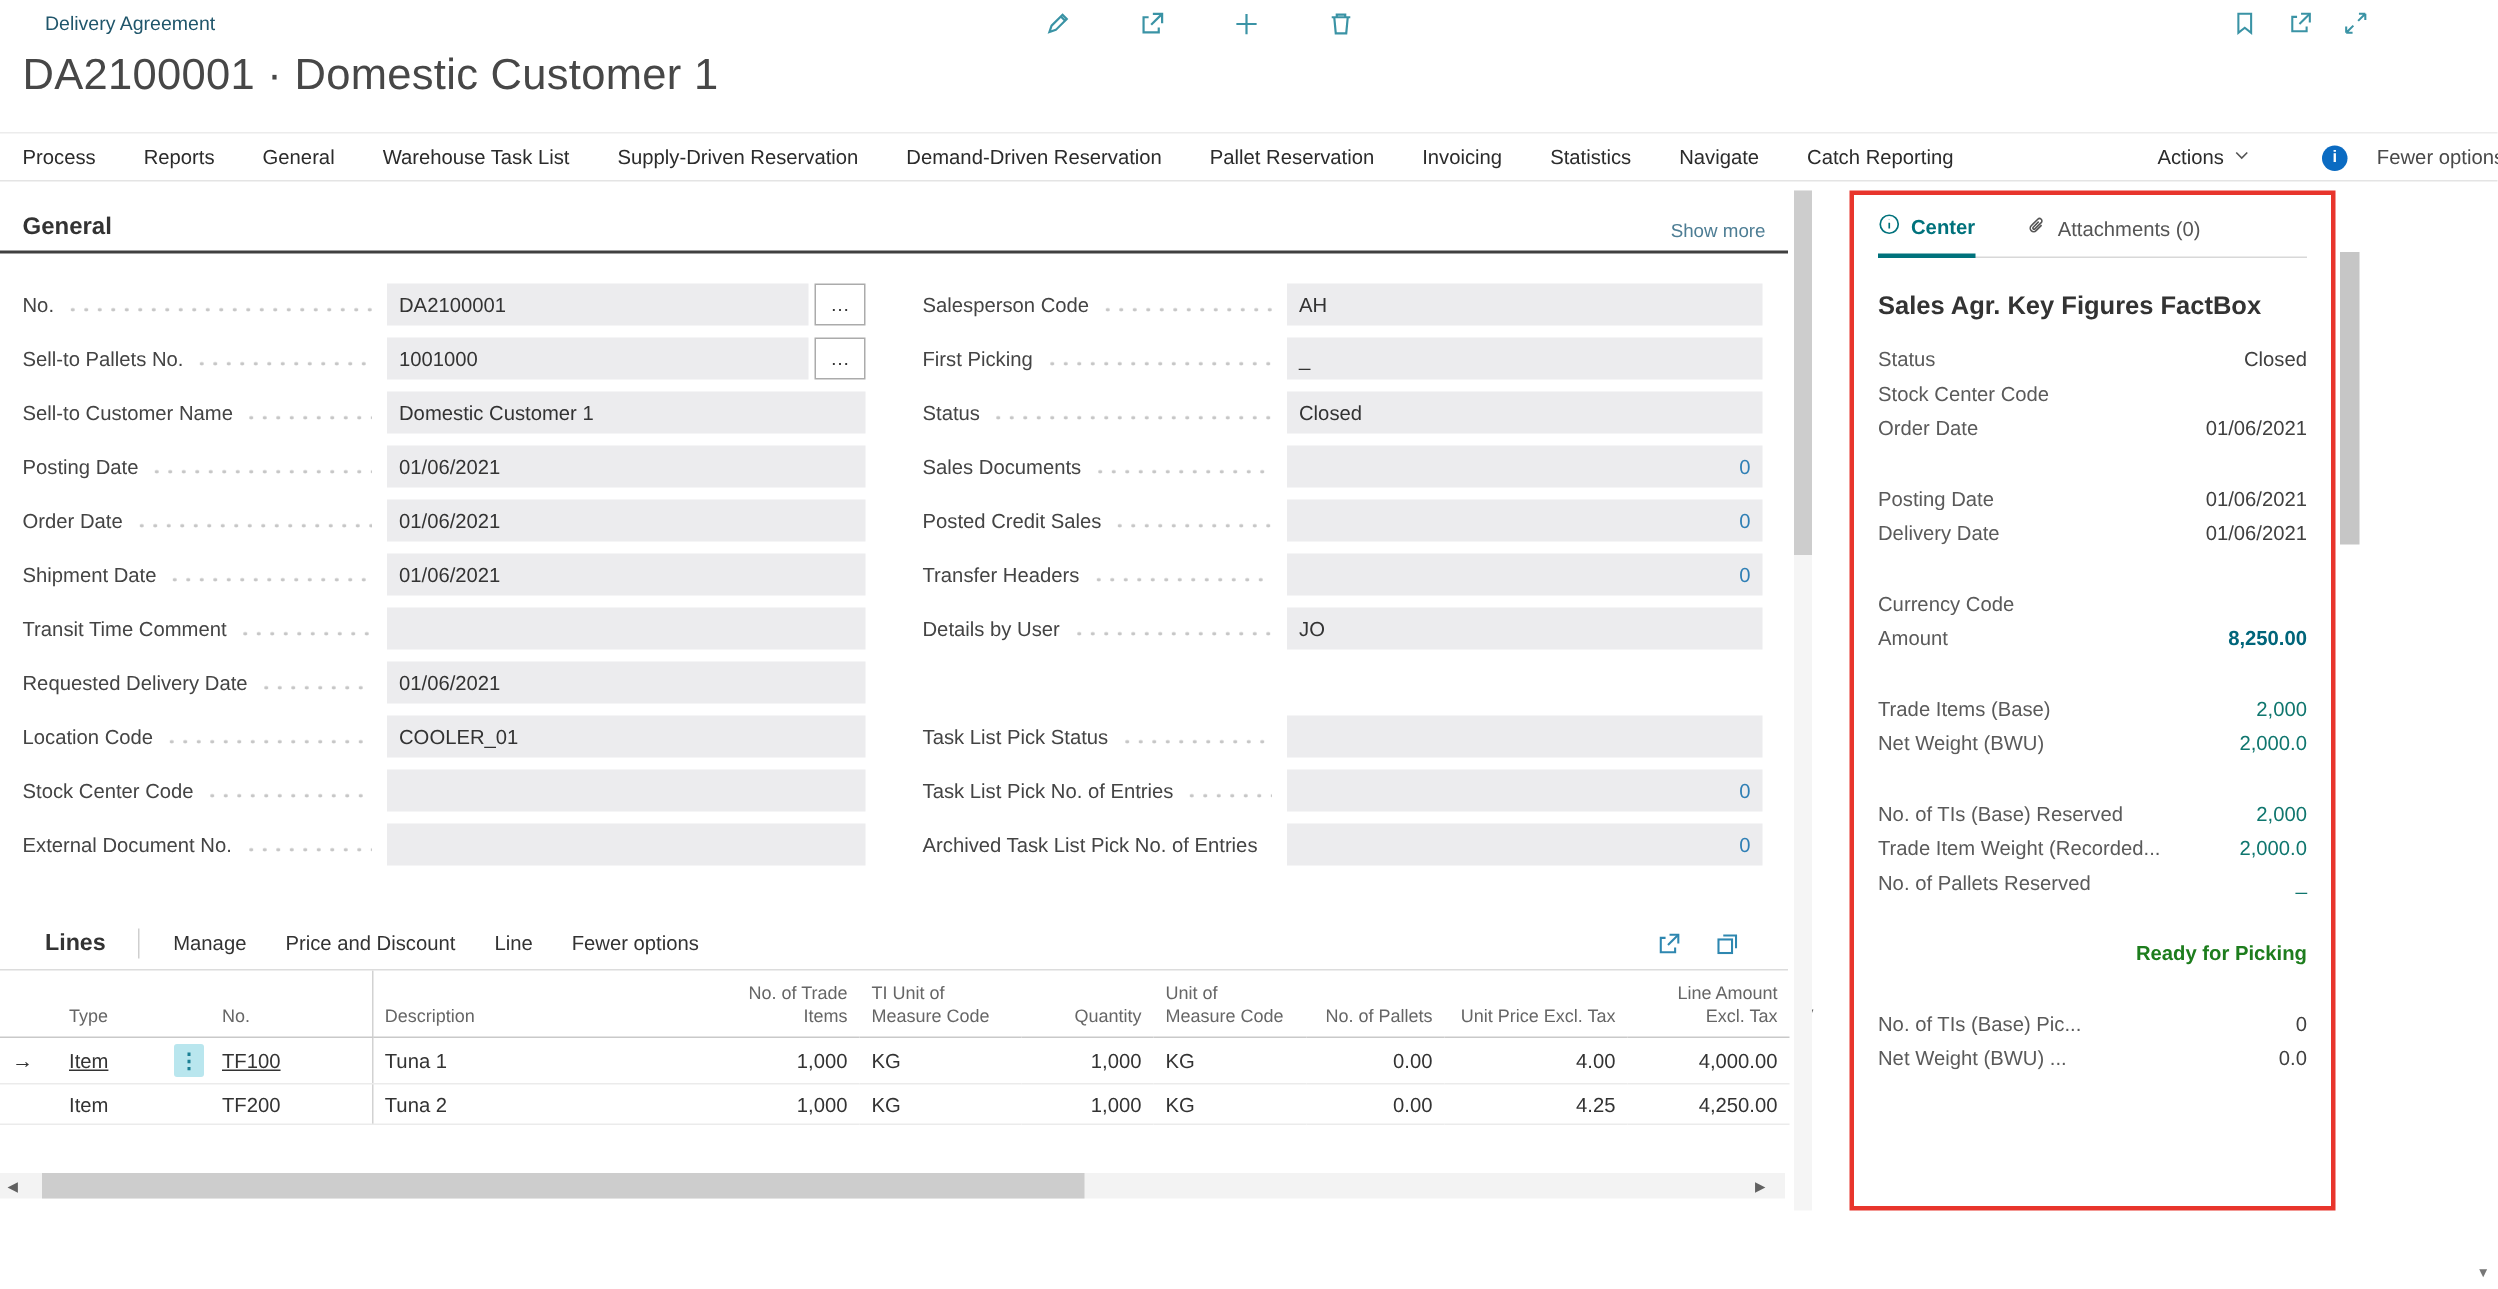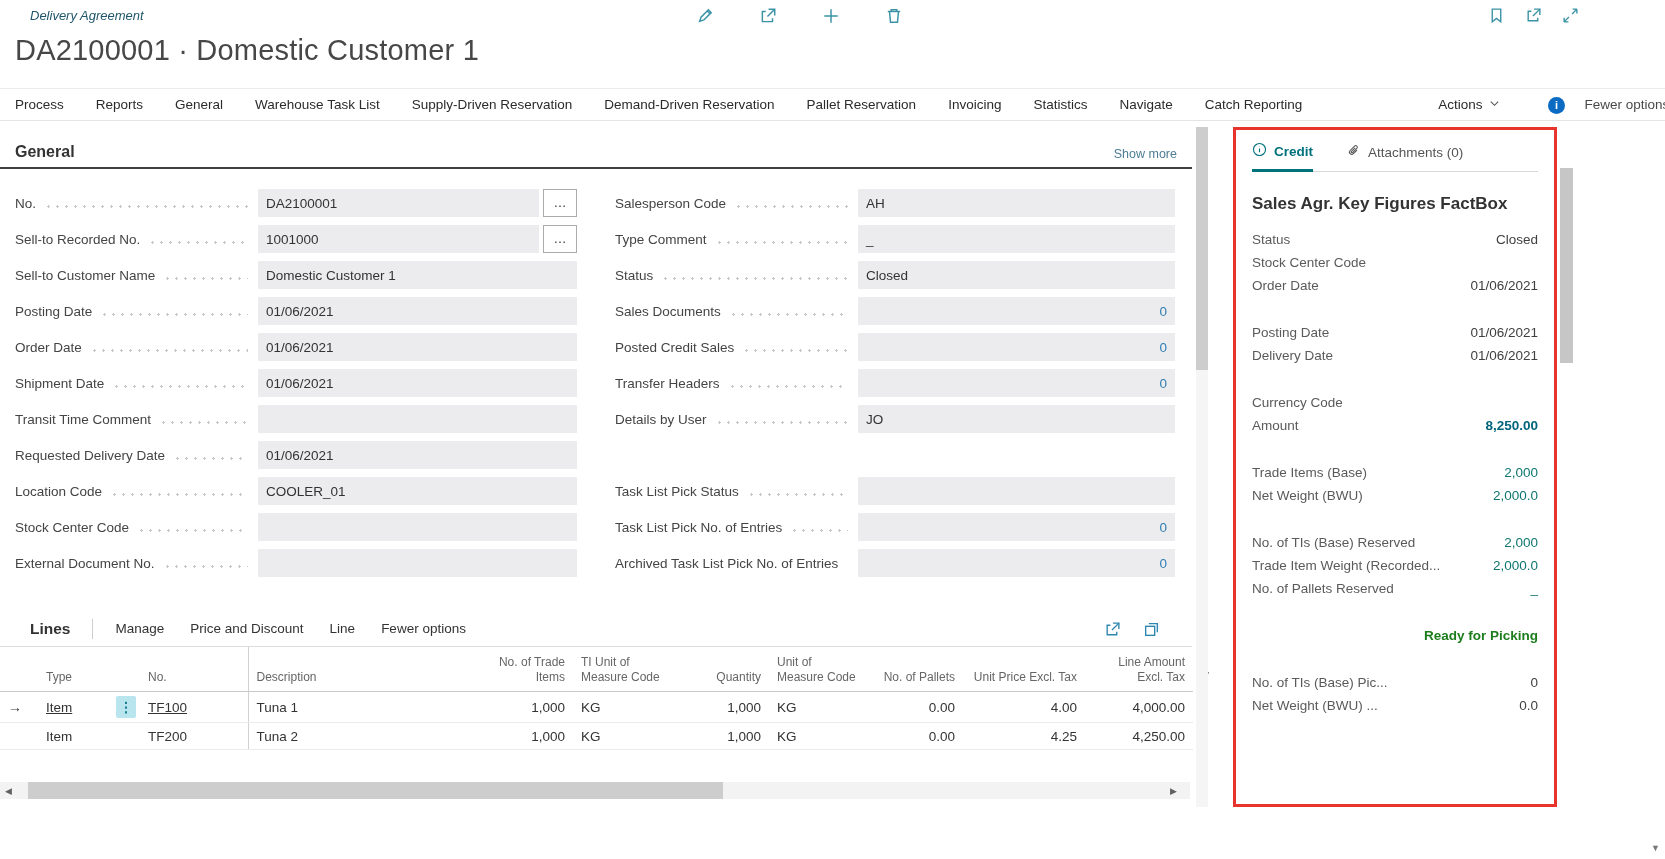--- a/index.html
+++ b/index.html
@@ -1,20 +1,20 @@
 <!DOCTYPE html>
 <html><head>
 <meta charset="utf-8">
 <style>
   * { margin:0; padding:0; box-sizing:border-box; }
   html,body { width:1665px; height:859px; background:#fff; overflow:hidden;
               font-family:"Liberation Sans", sans-serif; color:#333; }
 
   
-  #caption-bar { position:absolute; left:0; top:0; width:1665px; height:30px;font-style:italic; }
+  #caption-bar { position:absolute; left:0; top:0; width:1665px; height:30px; }
   #caption { position:absolute; left:30px; top:8px; font-size:13px; color:#20566b; }
   .icon-btn { background:none; border:none; cursor:pointer; padding:2px; line-height:0; }
   .icon-btn svg { stroke:#3a93a5; fill:none; stroke-width:1.3; }
   #top-center-icons { position:absolute; left:694px; top:5px; display:flex; gap:41px; }
   #top-right-icons { position:absolute; left:1486px; top:5px; display:flex; gap:16px; }
 
   
   #page-title { position:absolute; left:15px; top:34px; font-size:29px; font-weight:300; color:#474747; letter-spacing:.2px; }
 
   
@@ -197,21 +197,21 @@
         <div class="fld-row">
     <div class="fld-label">
       <span>No.</span>
       <span class="leader"></span>
     </div>
     <div class="fld-input">DA2100001</div>
     <button class="assist-btn">…</button>
   </div>
         <div class="fld-row">
     <div class="fld-label">
-      <span>Sell-to Recorded No.</span>
+      <span>Sell-to Pallets No.</span>
       <span class="leader"></span>
     </div>
     <div class="fld-input">1001000</div>
     <button class="assist-btn">…</button>
   </div>
         <div class="fld-row">
     <div class="fld-label">
       <span>Sell-to Customer Name</span>
       <span class="leader"></span>
     </div>
@@ -287,21 +287,21 @@
         <div class="fld-row">
     <div class="fld-label">
       <span>Salesperson Code</span>
       <span class="leader"></span>
     </div>
     <div class="fld-input">AH</div>
 
   </div>
         <div class="fld-row">
     <div class="fld-label">
-      <span>Type Comment</span>
+      <span>First Picking</span>
       <span class="leader"></span>
     </div>
     <div class="fld-input">_</div>
 
   </div>
         <div class="fld-row">
     <div class="fld-label">
       <span>Status</span>
       <span class="leader"></span>
     </div>
@@ -480,21 +480,21 @@
 </div>
 <span id="page-down-arrow">▼</span>
 
 <div id="factbox">
   <div id="fb-tabs">
     <div class="fb-tab active">
       <span><svg width="15" height="15" viewBox="0 0 16 16">
             <circle cx="8" cy="8" r="6.4"></circle>
             <path d="M8 7v4M8 4.6v.2"></path>
           </svg></span>
-      <span>Credit</span>
+      <span>Center</span>
     </div>
     <div class="fb-tab">
       <span><svg width="14" height="15" viewBox="0 0 16 16">
             <path d="M11.5 7.5l-4.2 4.2a2.6 2.6 0 0 1-3.7-3.7l5-5a1.8 1.8 0 0 1 2.6 2.6l-4.8 4.8a.9.9 0 0 1-1.3-1.3l4.2-4.2"></path>
           </svg></span>
       <span>Attachments (0)</span>
     </div>
   </div>
   <div id="fb-title">Sales Agr. Key Figures FactBox</div>
   <div id="fb-rows">

